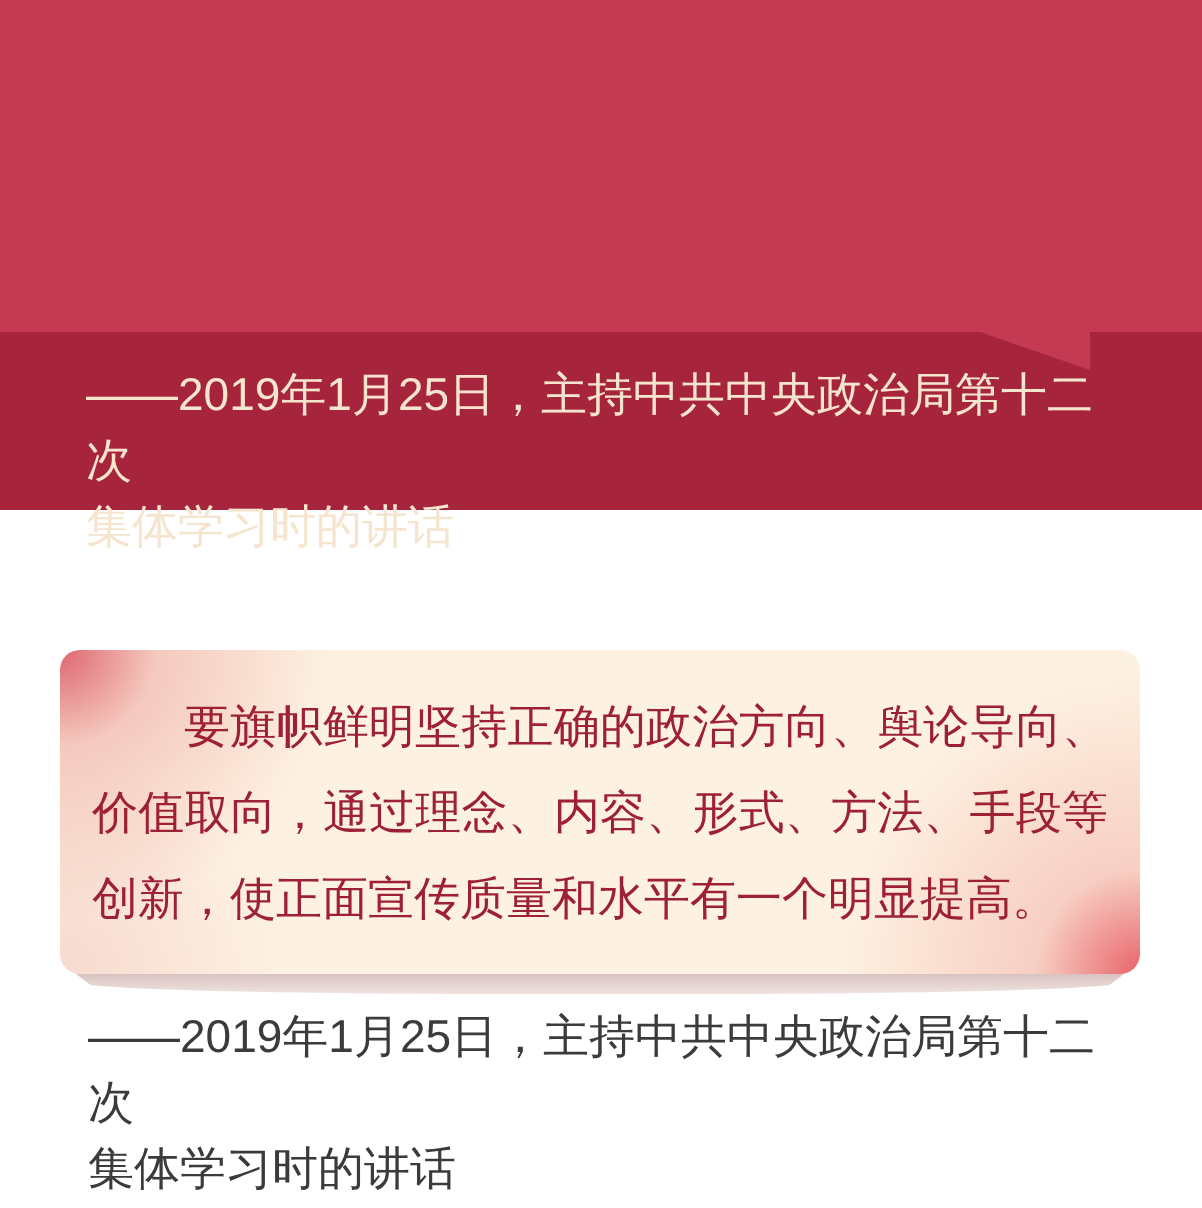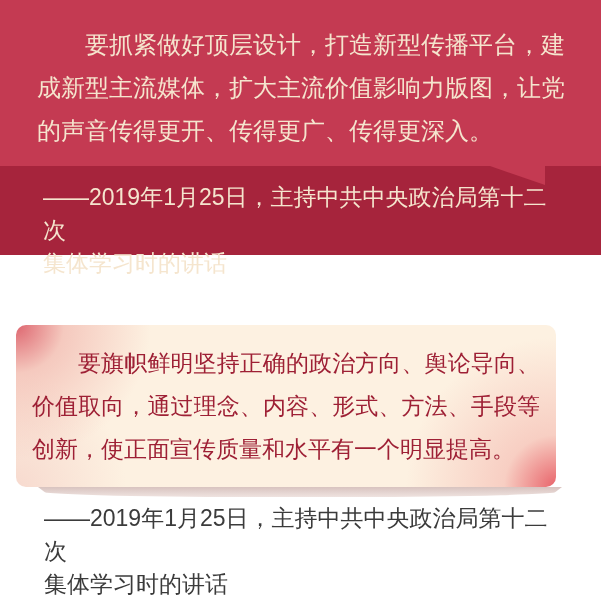--- a/index.html
+++ b/index.html
@@ -56,21 +56,21 @@
     line-height: 33px;
     color: var(--cream-text);
   }
 
   
   .gap { width: 601px; height: 70px; background: var(--page-bg); }
 
   
   .quote-card {
     position: relative;
-    margin-left: 16px;
+    margin-left: 30px;
     width: 540px; height: 162px;
     border-radius: 10px;
     background:
       radial-gradient(circle at 0% 0%, rgba(219,90,102,0.92) 0px, rgba(238,168,162,0.55) 48px, rgba(253,241,225,0) 135px),
       radial-gradient(circle at 100% 100%, rgba(231,92,100,0.95) 0px, rgba(243,178,170,0.55) 52px, rgba(253,241,225,0) 150px),
       radial-gradient(circle at 0% 100%, rgba(240,190,185,0.45) 0px, rgba(253,241,225,0) 110px),
       var(--card-bg);
     padding: 17px 16px 0 16px;
   }
   .card-quote {
@@ -100,21 +100,20 @@
     line-height: 33px;
     color: var(--bottom-text);
   }
 </style>
 </head>
 <body>
 
 <div class="poster">
 
   <div class="top-section">
-    <div class="top-quote">要抓紧做好顶层设计，打造新型传播平台，建成新型主流媒体，扩大主流价值影响力版图，让党的声音传得更开、传得更广、传得更深入。</div>
     <div class="fold-triangle"></div>
   </div>
 
   <div class="attr-band">
     <div class="attr-line">——2019年1月25日，主持中共中央政治局第十二次</div>
     <div class="attr-line">集体学习时的讲话</div>
   </div>
 
   <div class="gap"></div>
 

